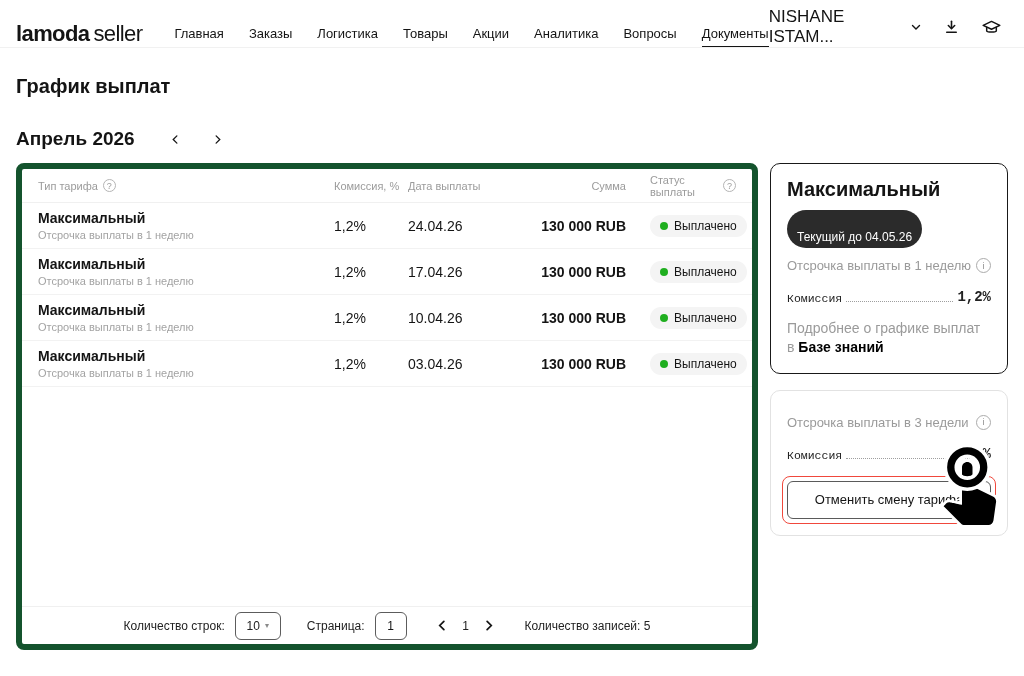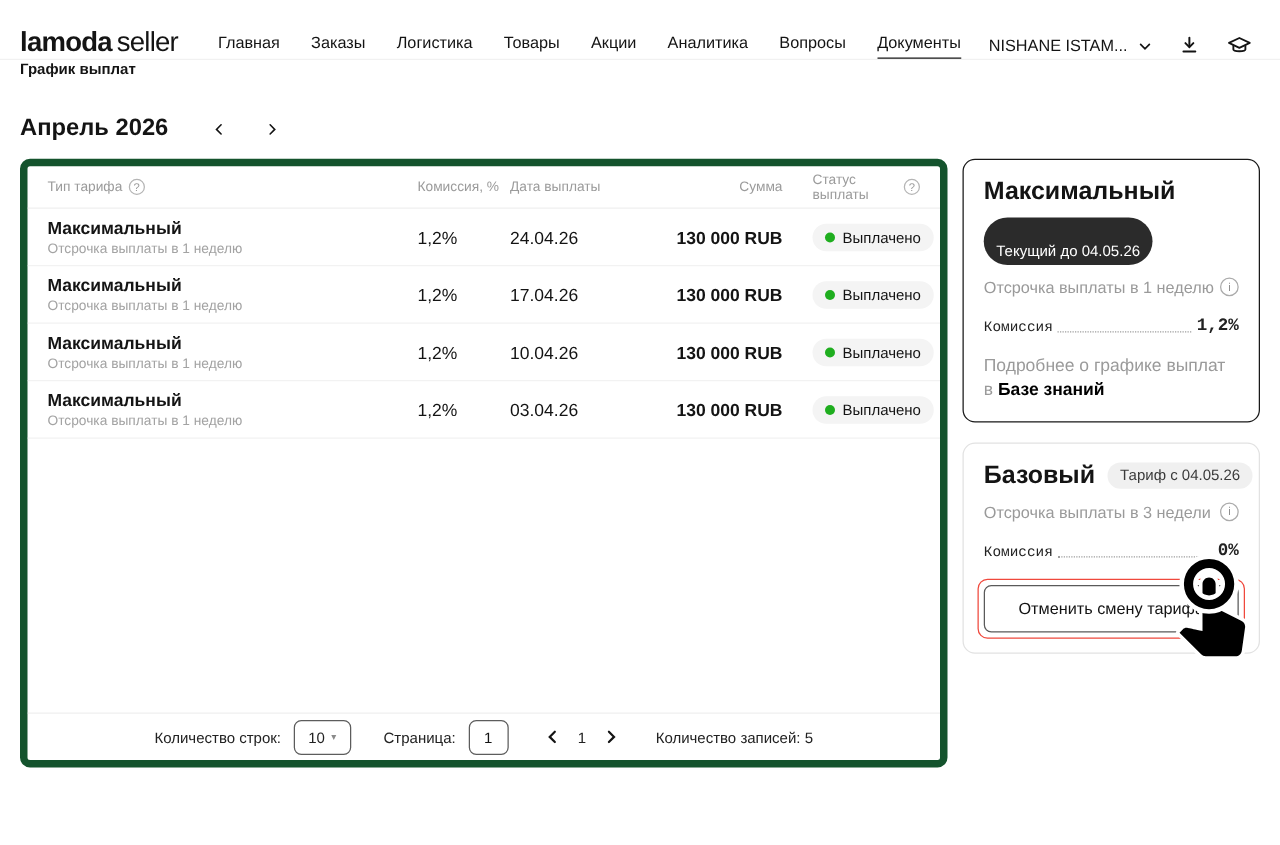--- a/index.html
+++ b/index.html
@@ -12,25 +12,25 @@
   
   .header { height:48px; display:flex; align-items:flex-end;
     border-bottom:1px solid #f1f1f1; padding:0 22px 0 16px; }
   .logo { font-size:22px; letter-spacing:-0.6px; white-space:nowrap; }
   .logo .bold { font-weight:800; }
   .logo .light { font-weight:400; margin-left:4px; }
   .nav { display:flex; gap:25px; margin-left:32px; font-size:13px; }
   .nav-item { color:#141414; cursor:pointer; padding:4px 0 5px; border-bottom:1.5px solid transparent; }
   .nav-item.active { border-bottom-color:#141414; }
   .header-right { margin-left:auto; display:flex; align-items:center; gap:20px; }
-  .account { display:flex; align-items:center; gap:8px; font-size:13px; cursor:pointer; }
+  .account { display:flex; align-items:center; gap:8px; font-size:17px; cursor:pointer; }
   .hicon { display:flex; align-items:center; cursor:pointer; }
   
   .content { padding:0 16px; }
-  .page-title { font-size:12px; font-weight:600; }
+  .page-title { margin-top:27px; font-size:20px; font-weight:600; }
   .period-row { margin-top:30px; display:flex; align-items:center; gap:24px; }
   .period { font-size:19px; font-weight:600; margin-right:8px; }
   .chev-btn { display:flex; align-items:center; justify-content:center; width:18px; height:18px; cursor:pointer; }
   .main-row { margin-top:13px; display:flex; gap:12px; align-items:flex-start; }
   
   .table-card { width:745px; height:487px; border:6px solid #14532d; border-radius:8px;
     display:flex; flex-direction:column; overflow:hidden; background:#fff; }
   .t-header { display:flex; align-items:center; height:34px; flex:none;
     border-bottom:1px solid #f0f0f0; color:#9b9b9b; font-size:11px; padding:0 16px; }
   .t-row { display:flex; align-items:center; height:46px; flex:none;
@@ -271,24 +271,20 @@
           <span class="comm-leader"></span>
           <span class="comm-value">1,2%</span>
         </div>
         <div class="note">
           <span>Подробнее о графике выплат</span><br>
           <span>в </span><span class="link">Базе знаний</span>
         </div>
       </div>
 
       <div class="card card-next">
-        <div class="title-row">
-          <span class="card-title">Базовый</span>
-          <span class="badge-light">Тариф с 04.05.26</span>
-        </div>
         <div class="delay-row">
           <span>Отсрочка выплаты в 3 недели</span>
           <span class="info-icon">i</span>
         </div>
         <div class="comm-row">
           <span>Комиссия</span>
           <span class="comm-leader"></span>
           <span class="comm-value">0%</span>
         </div>
         <div class="btn-wrap">

